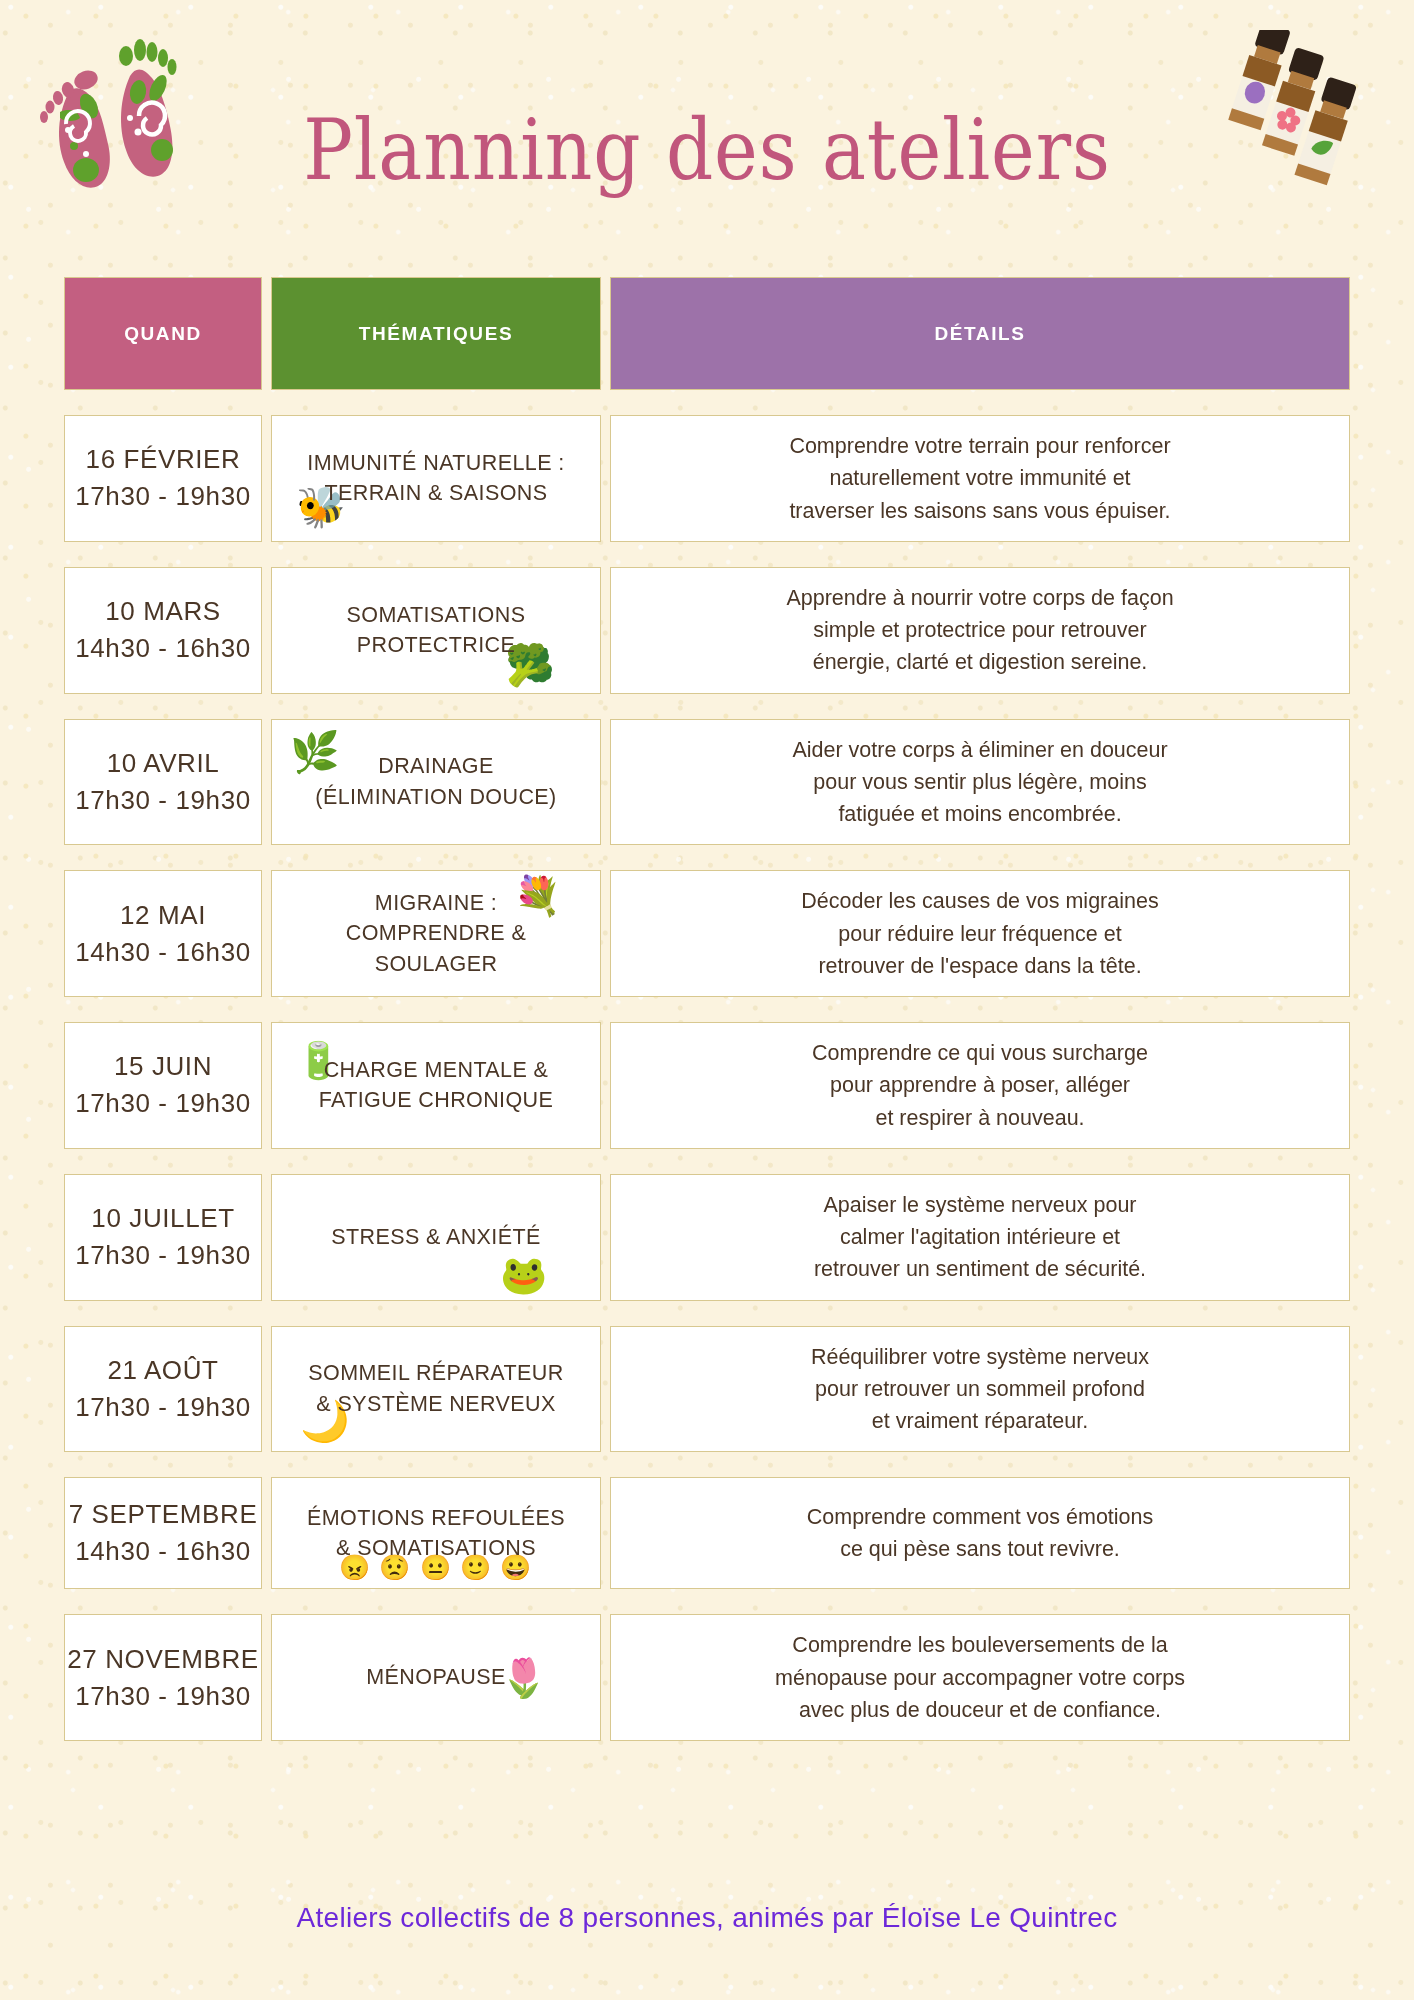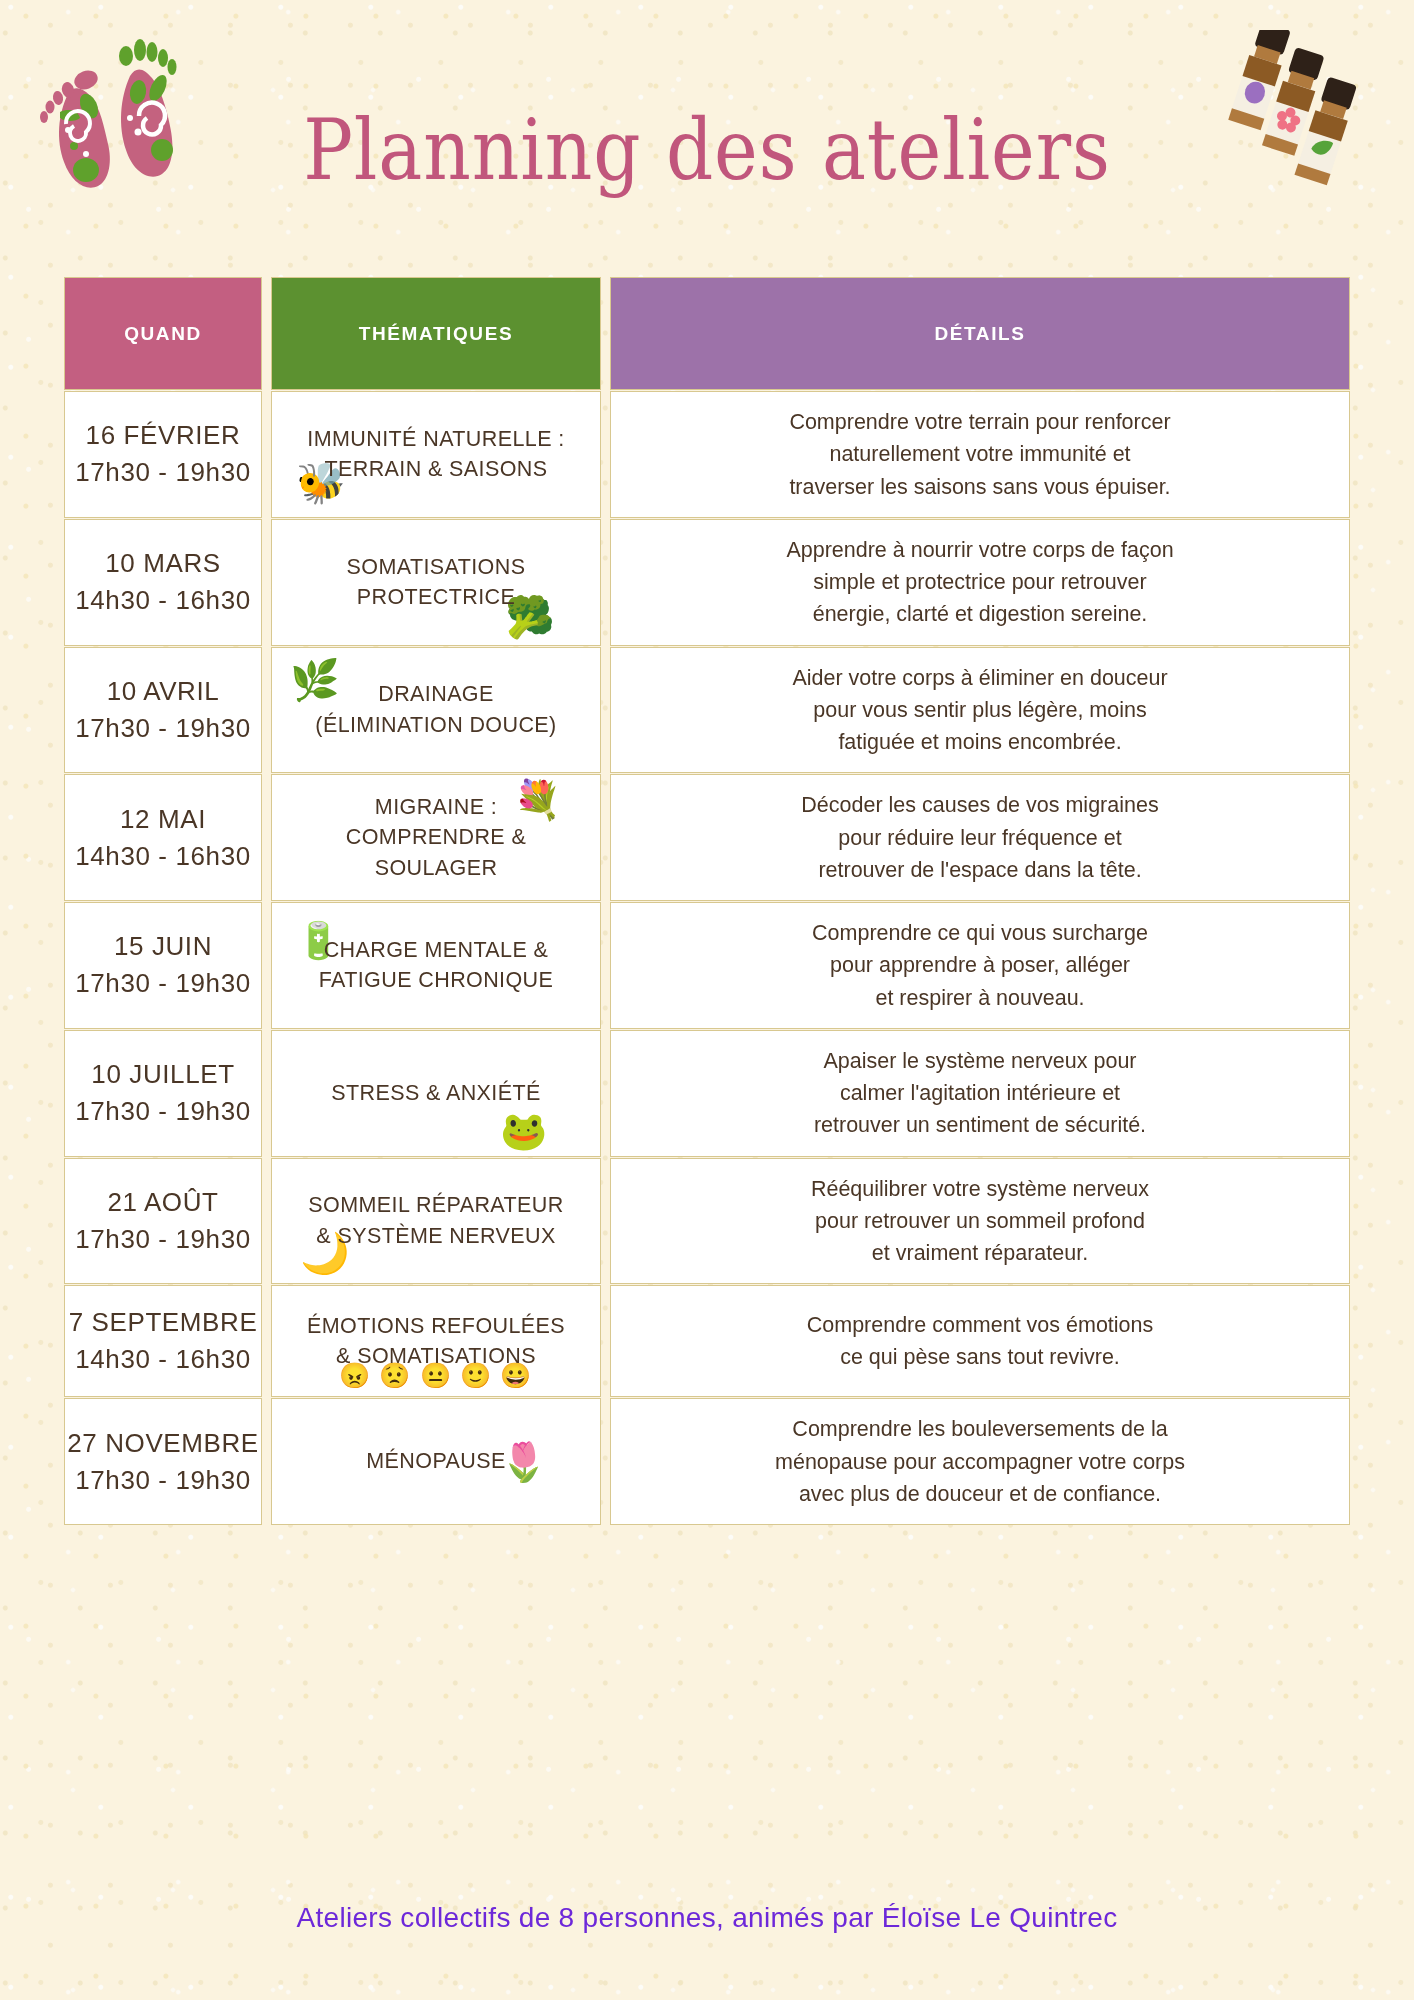--- a/index.html
+++ b/index.html
@@ -73,21 +73,21 @@
   .table-wrap {
     position: absolute;
     left: 64px;
     top: 277px;
     width: 1286px;
   }
 
   .row {
     display: flex;
     gap: 9px;
-    margin-bottom: 1px;
+    margin-bottom: 25px;
   }
 
   .col-quand   { width: 198px; flex: 0 0 198px; }
   .col-thema   { width: 330px; flex: 0 0 330px; }
   .col-details { flex: 1 1 auto; }
 
   
   .head-cell {
     height: 113px;
     display: flex;

